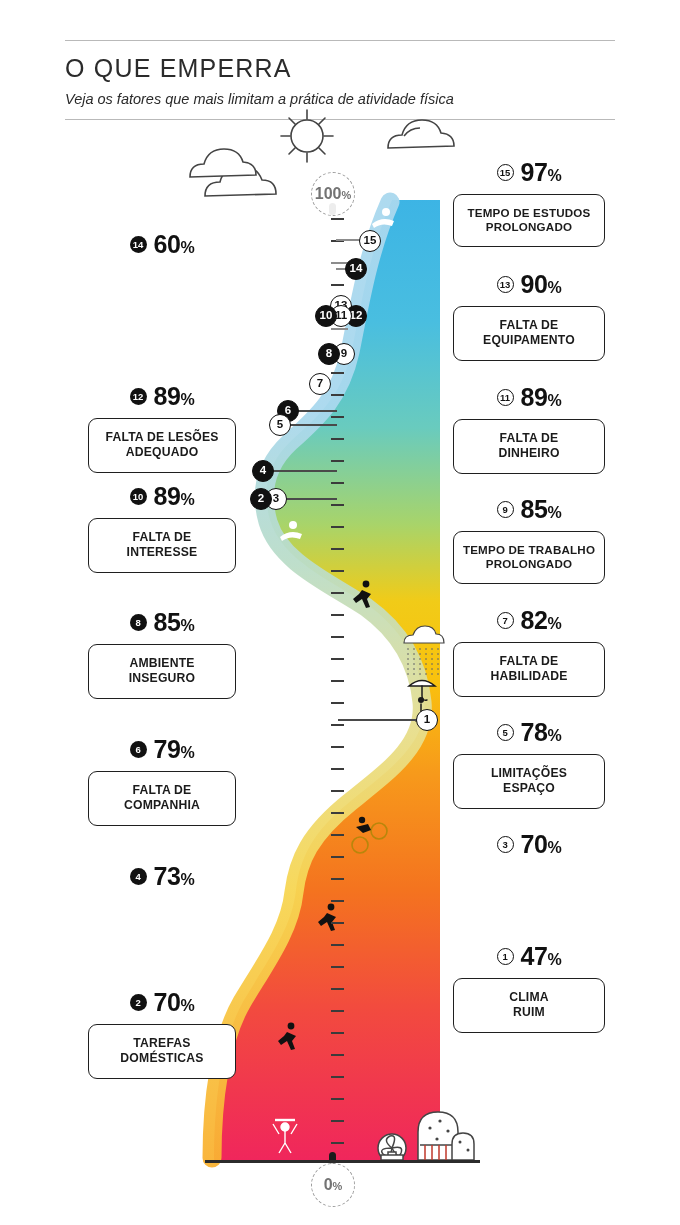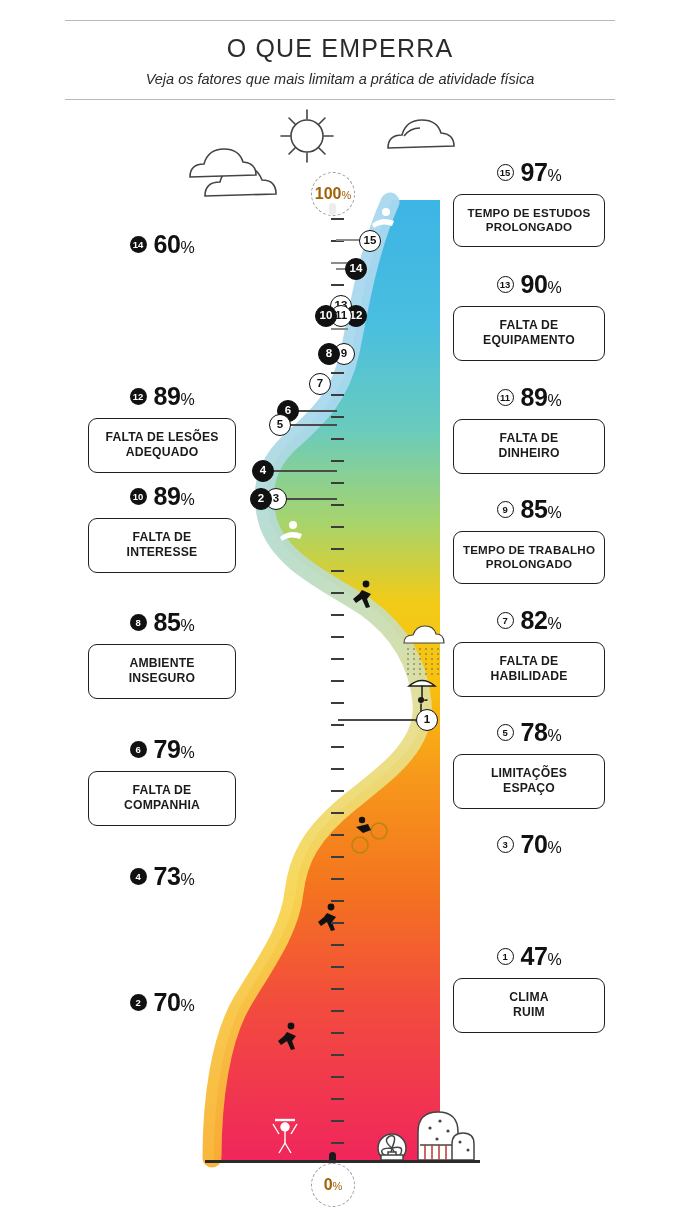--- a/index.html
+++ b/index.html
@@ -7,25 +7,24 @@
     width: 680px; height: 1225px;
     background: #ffffff;
     font-family: "Liberation Sans", sans-serif;
     position: relative;
     overflow: hidden;
   }
   .page { position: relative; width: 680px; height: 1225px; }
 
   
   .header {
-    position: absolute; left: 65px; top: 20px; width: 550px;
+    position: absolute; left: 65px; top: 40px; width: 550px;
     border-top: 1px solid #b9b9b9;
     border-bottom: 1px solid #b9b9b9;
     padding: 14px 0 12px 0;
-    text-align: center;
   }
   .title {
     font-size: 25px; letter-spacing: 1.2px; color: #2b2b2b;
     font-weight: 400; line-height: 1.1;
   }
   .subtitle {
     font-size: 14.5px; font-style: italic; color: #2b2b2b;
     margin-top: 8px; font-weight: 400;
   }
 
@@ -41,21 +40,21 @@
   }
   .tick.long { width: 17px; }
 
   .cap-circle {
     position: absolute;
     width: 44px; height: 44px; border-radius: 50%;
     border: 1px dashed #9b9b9b;
     display: flex; align-items: center; justify-content: center;
     background: rgba(255,255,255,0.92);
   }
-  .cap-circle span { font-size: 16px; font-weight: 400; color: #a16207; }
+  .cap-circle span { font-size: 16px; font-weight: 700; color: #737373; }
   .cap-circle span i { font-style: normal; font-size: 11px; }
   #cap-100 { left: 311px; top: 172px; }
   #cap-0   { left: 311px; top: 1163px; }
   .cap-knob {
     position: absolute; width: 7px; height: 12px; border-radius: 4px;
     background: #1b1b1b;
   }
   #knob-top { left: 329px; top: 203px; }
   #knob-bot { left: 329px; top: 1152px; }
 
@@ -85,21 +84,21 @@
     display: flex; align-items: center; justify-content: center;
     gap: 7px; margin-bottom: 7px;
   }
   .badge {
     width: 17px; height: 17px; border-radius: 50%;
     display: flex; align-items: center; justify-content: center;
     font-size: 9.5px; font-weight: 700; line-height: 1; flex: none;
   }
   .badge.filled { background: #111111; color: #ffffff; }
   .badge.open { background: #ffffff; color: #111111; border: 1.4px solid #111111; }
-  .pct { font-size: 25px; font-weight: 400; color: #111111; letter-spacing: -0.4px; }
+  .pct { font-size: 25px; font-weight: 700; color: #111111; letter-spacing: -0.4px; }
   .pct i { font-style: normal; font-size: 16px; }
   .card-box {
     border: 1.6px solid #1f1f1f; border-radius: 9px;
     padding: 11px 6px; background: #ffffff;
     font-size: 12.2px; font-weight: 700; color: #1b1b1b;
     letter-spacing: 0.2px; line-height: 1.25;
   }
   .card.wide .card-box { font-size: 11.6px; }
 </style>
 </head>
@@ -407,20 +406,24 @@
       <span class="badge filled">4</span>
       <span class="pct"><b>73</b><i>%</i></span>
     </div>
   </div>
 
   <div class="card" style="left:88px; top:988px;">
     <div class="card-head">
       <span class="badge filled">2</span>
       <span class="pct"><b>70</b><i>%</i></span>
     </div>
+    <div class="card-box">
+      <div>TAREFAS</div>
+      <div>DOMÉSTICAS</div>
+    </div>
   </div>
 
   <div class="card right wide" style="left:453px; top:158px;">
     <div class="card-head">
       <span class="badge open">15</span>
       <span class="pct"><b>97</b><i>%</i></span>
     </div>
     <div class="card-box">
       <div>TEMPO DE ESTUDOS</div>
       <div>PROLONGADO</div>

